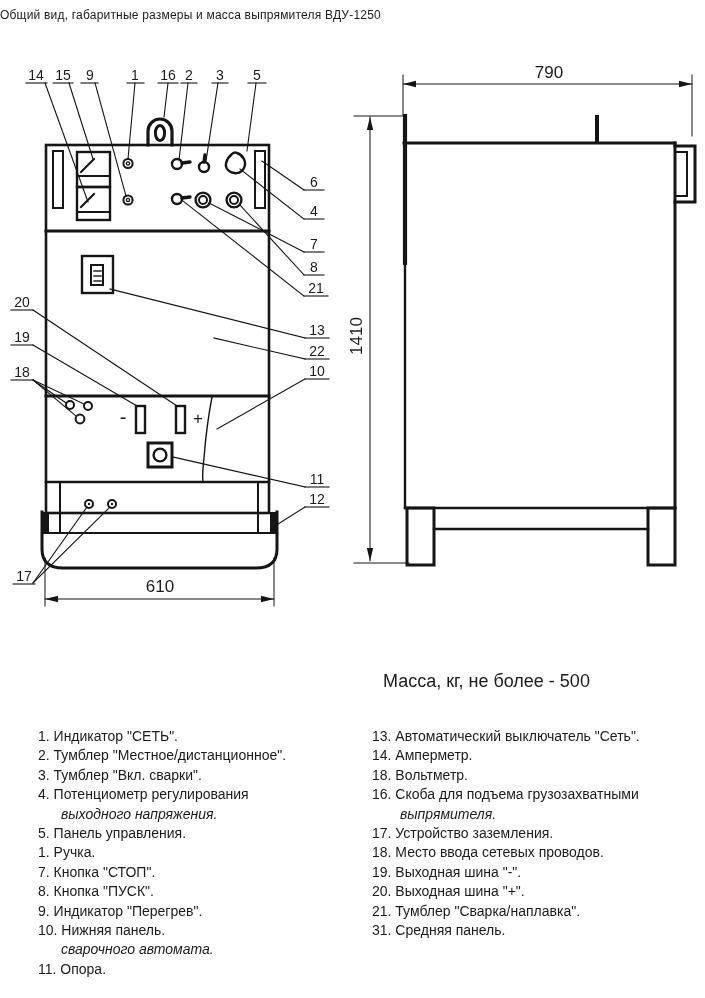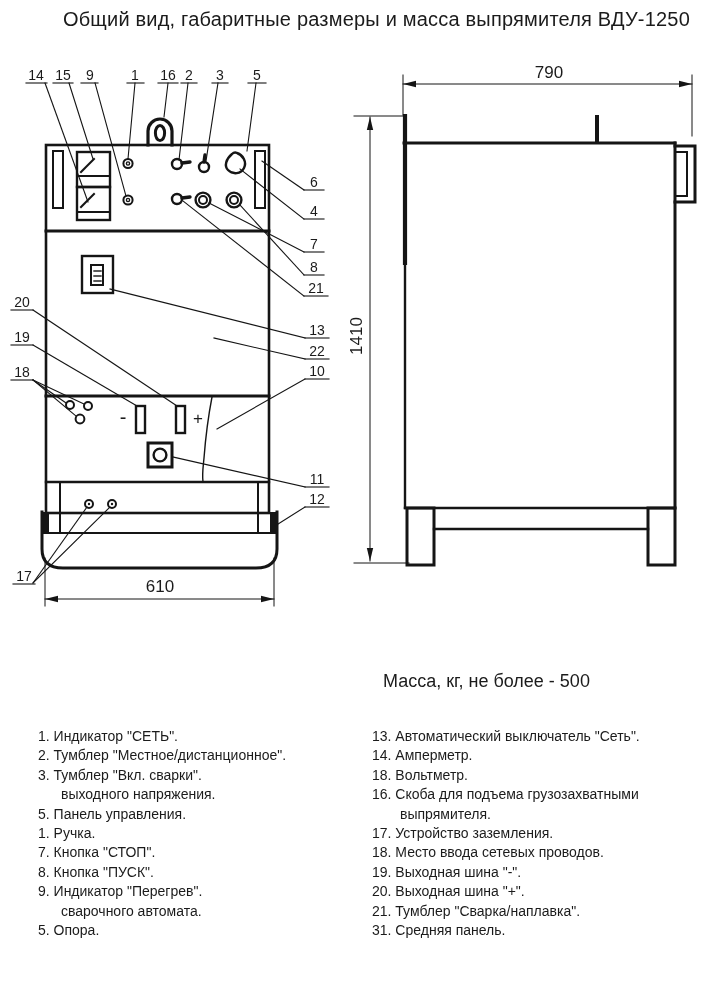--- a/index.html
+++ b/index.html
@@ -1,23 +1,23 @@
 <!DOCTYPE html>
 <html><head>
 <meta charset="utf-8">
 <style>
   html,body{margin:0;padding:0;background:#fff;}
   body{width:705px;height:998px;position:relative;font-family:"Liberation Sans",sans-serif;color:#1b1b1b;overflow:hidden;}
-  .title{position:absolute;top:8px;left:0;width:690px;text-align:right;font-size:20px;letter-spacing:0.2px;}
+  .title{position:absolute;top:8px;left:0;width:690px;text-align:left;font-size:12px;letter-spacing:0.2px;}
   svg{position:absolute;top:0;left:0;}
   .mass-note{position:absolute;left:383px;top:671px;font-size:18px;}
   .legend{position:absolute;font-size:14px;line-height:19.4px;white-space:nowrap;}
   .legend-left{left:38px;top:727px;}
   .legend-right{left:372px;top:727px;}
-  .legend-line.cont{padding-left:23px;}
+  .legend-line.cont{padding-left:23px;font-style:italic;}
   .legend-right .legend-line.cont{padding-left:28px;}
   text{font-family:"Liberation Sans",sans-serif;fill:#1b1b1b;}
 </style>
 </head>
 <body>
 
 <div class="title">Общий вид, габаритные размеры и масса выпрямителя ВДУ-1250</div>
 
 <svg width="705" height="720" viewBox="0 0 705 720">
   <g stroke="#151515" fill="none" stroke-linecap="square">
@@ -234,28 +234,30 @@
     </g>
   </g>
 </svg>
 
 <div class="mass-note">Масса, кг, не более - 500</div>
 
 <div class="legend legend-left">
     <div class="legend-line">1. Индикатор "СЕТЬ".</div>
     <div class="legend-line">2. Тумблер "Местное/дистанционное".</div>
     <div class="legend-line">3. Тумблер "Вкл. сварки".</div>
+    <div class="legend-line">4. Потенциометр регулирования</div>
     <div class="legend-line cont">выходного напряжения.</div>
     <div class="legend-line">5. Панель управления.</div>
     <div class="legend-line">1. Ручка.</div>
     <div class="legend-line">7. Кнопка "СТОП".</div>
     <div class="legend-line">8. Кнопка "ПУСК".</div>
     <div class="legend-line">9. Индикатор "Перегрев".</div>
+    <div class="legend-line">10. Нижняя панель.</div>
     <div class="legend-line cont">сварочного автомата.</div>
-    <div class="legend-line">5. Опора.</div>
+    <div class="legend-line">11. Опора.</div>
   </div>
 <div class="legend legend-right">
     <div class="legend-line">13. Автоматический выключатель "Сеть".</div>
     <div class="legend-line">14. Амперметр.</div>
     <div class="legend-line">18. Вольтметр.</div>
     <div class="legend-line">16. Скоба для подъема грузозахватными</div>
     <div class="legend-line cont">выпрямителя.</div>
     <div class="legend-line">17. Устройство заземления.</div>
     <div class="legend-line">18. Место ввода сетевых проводов.</div>
     <div class="legend-line">19. Выходная шина "-".</div>

